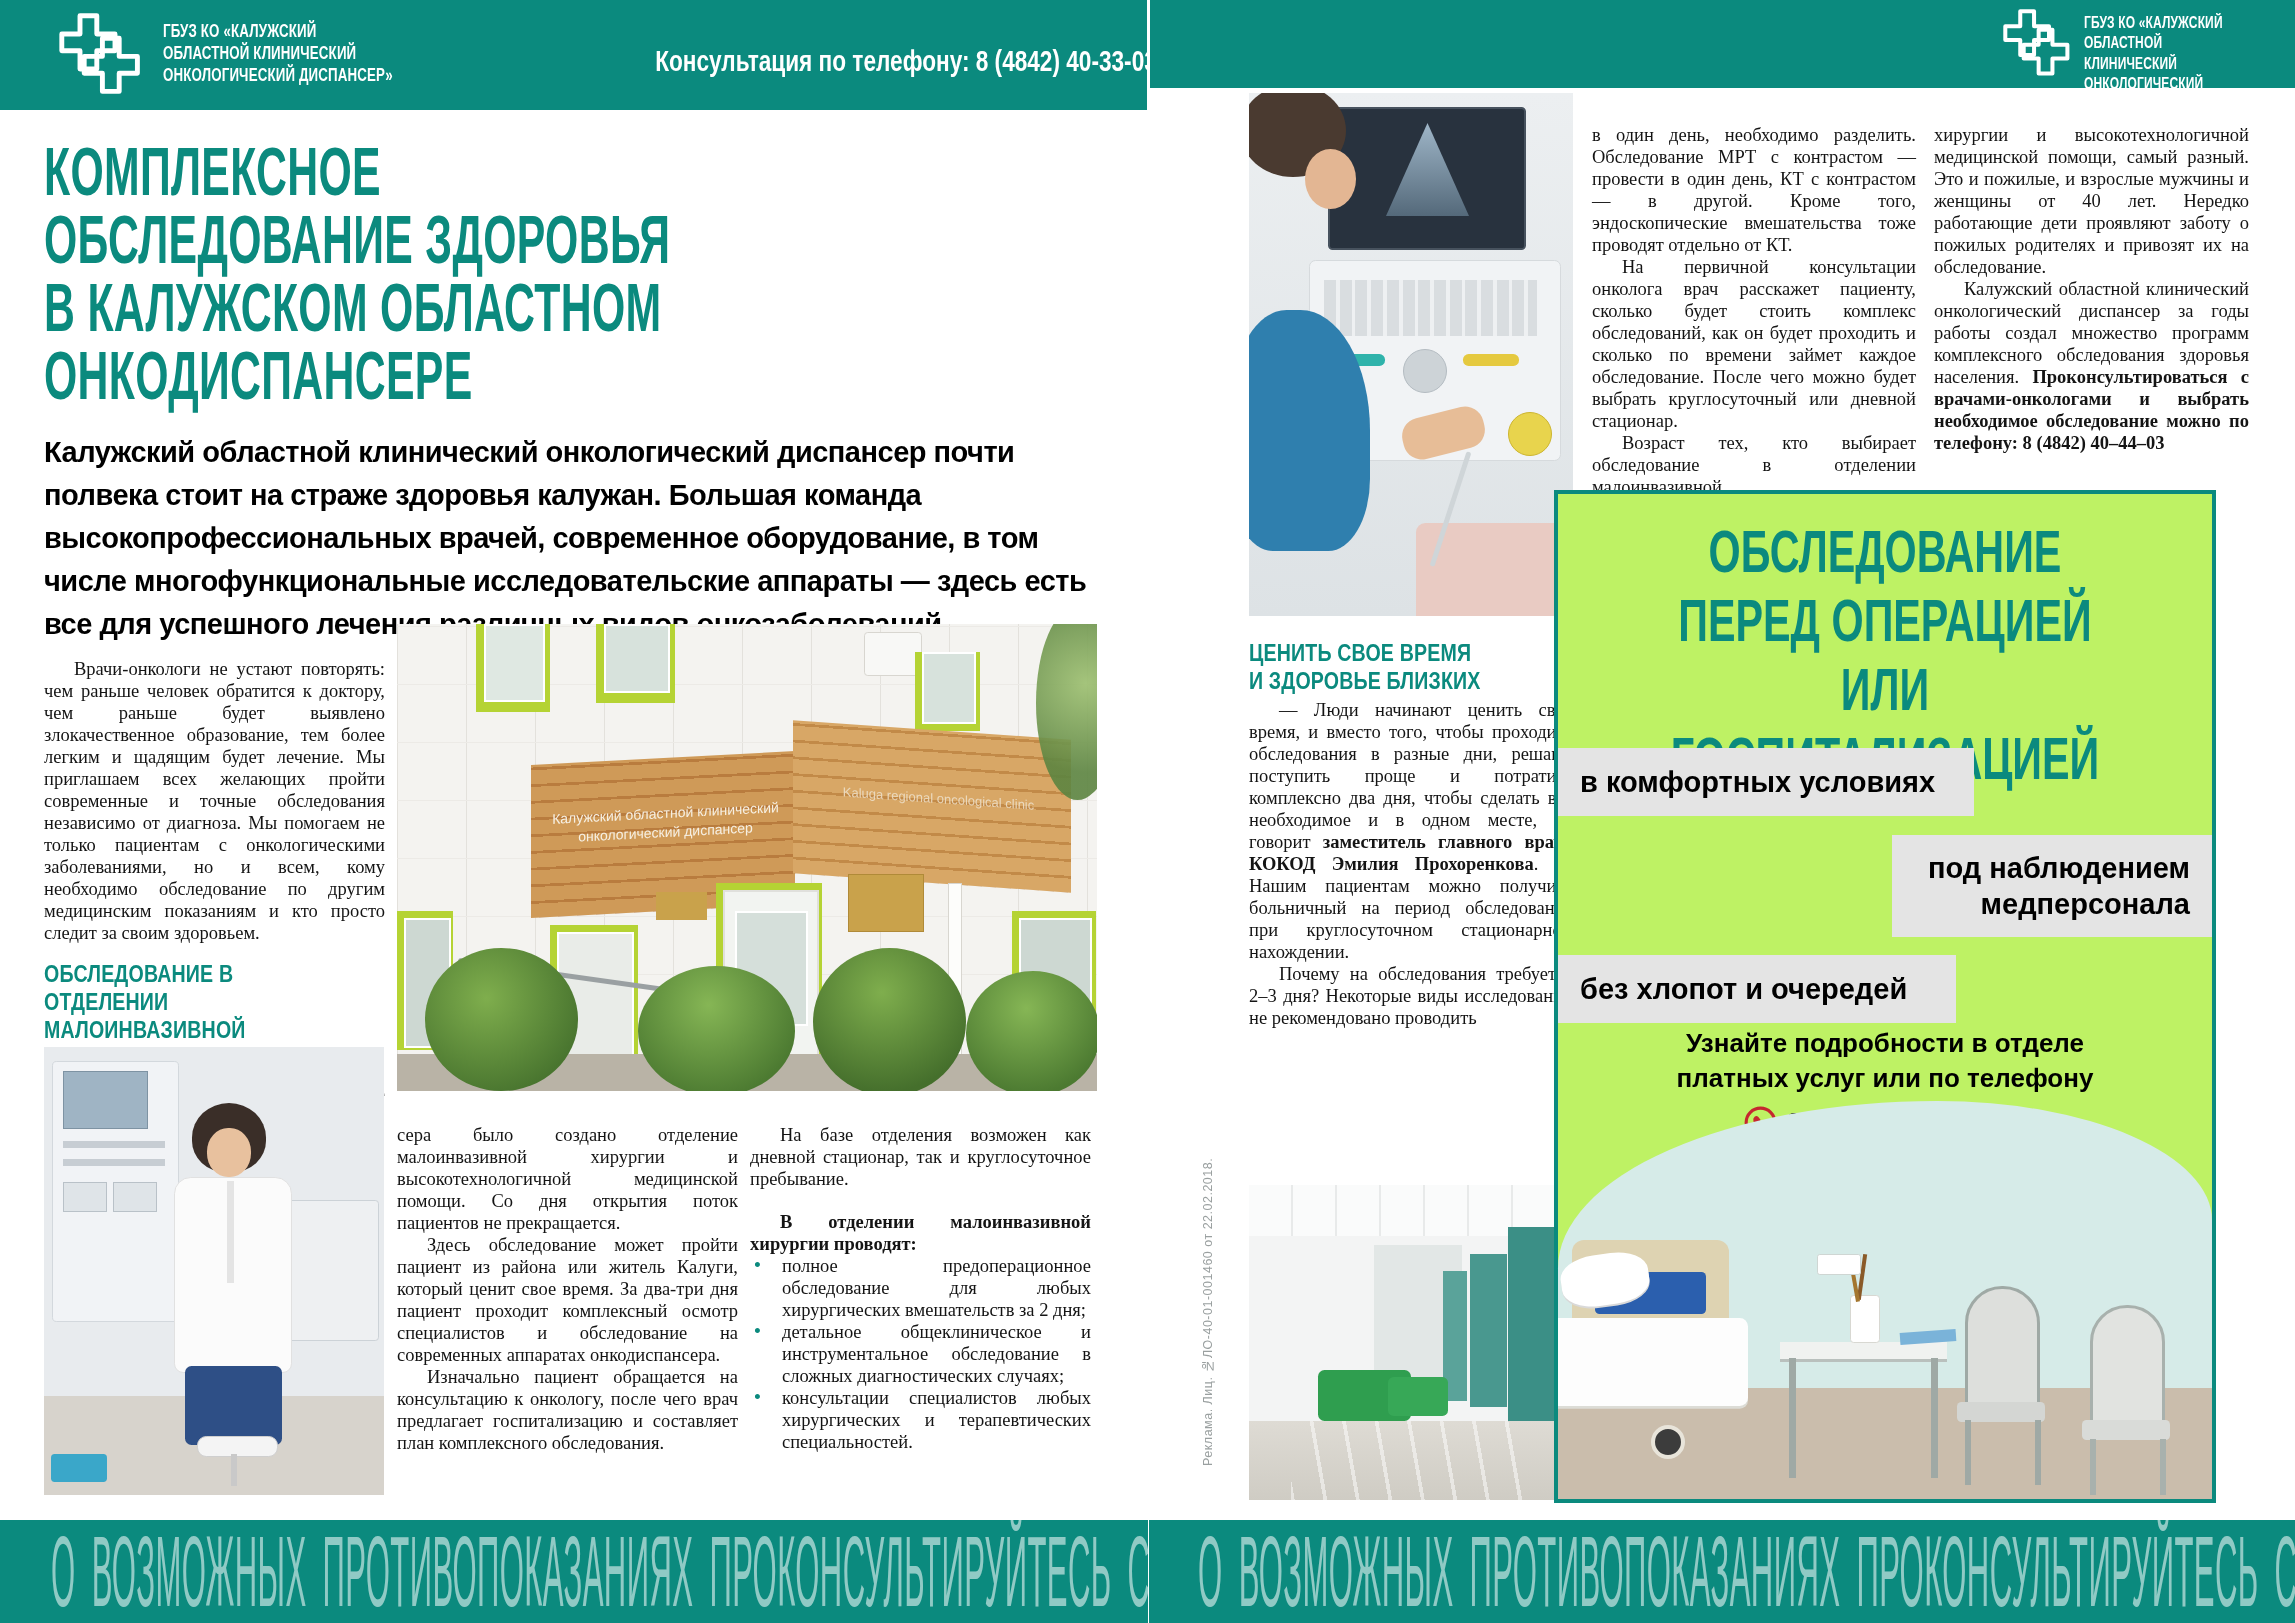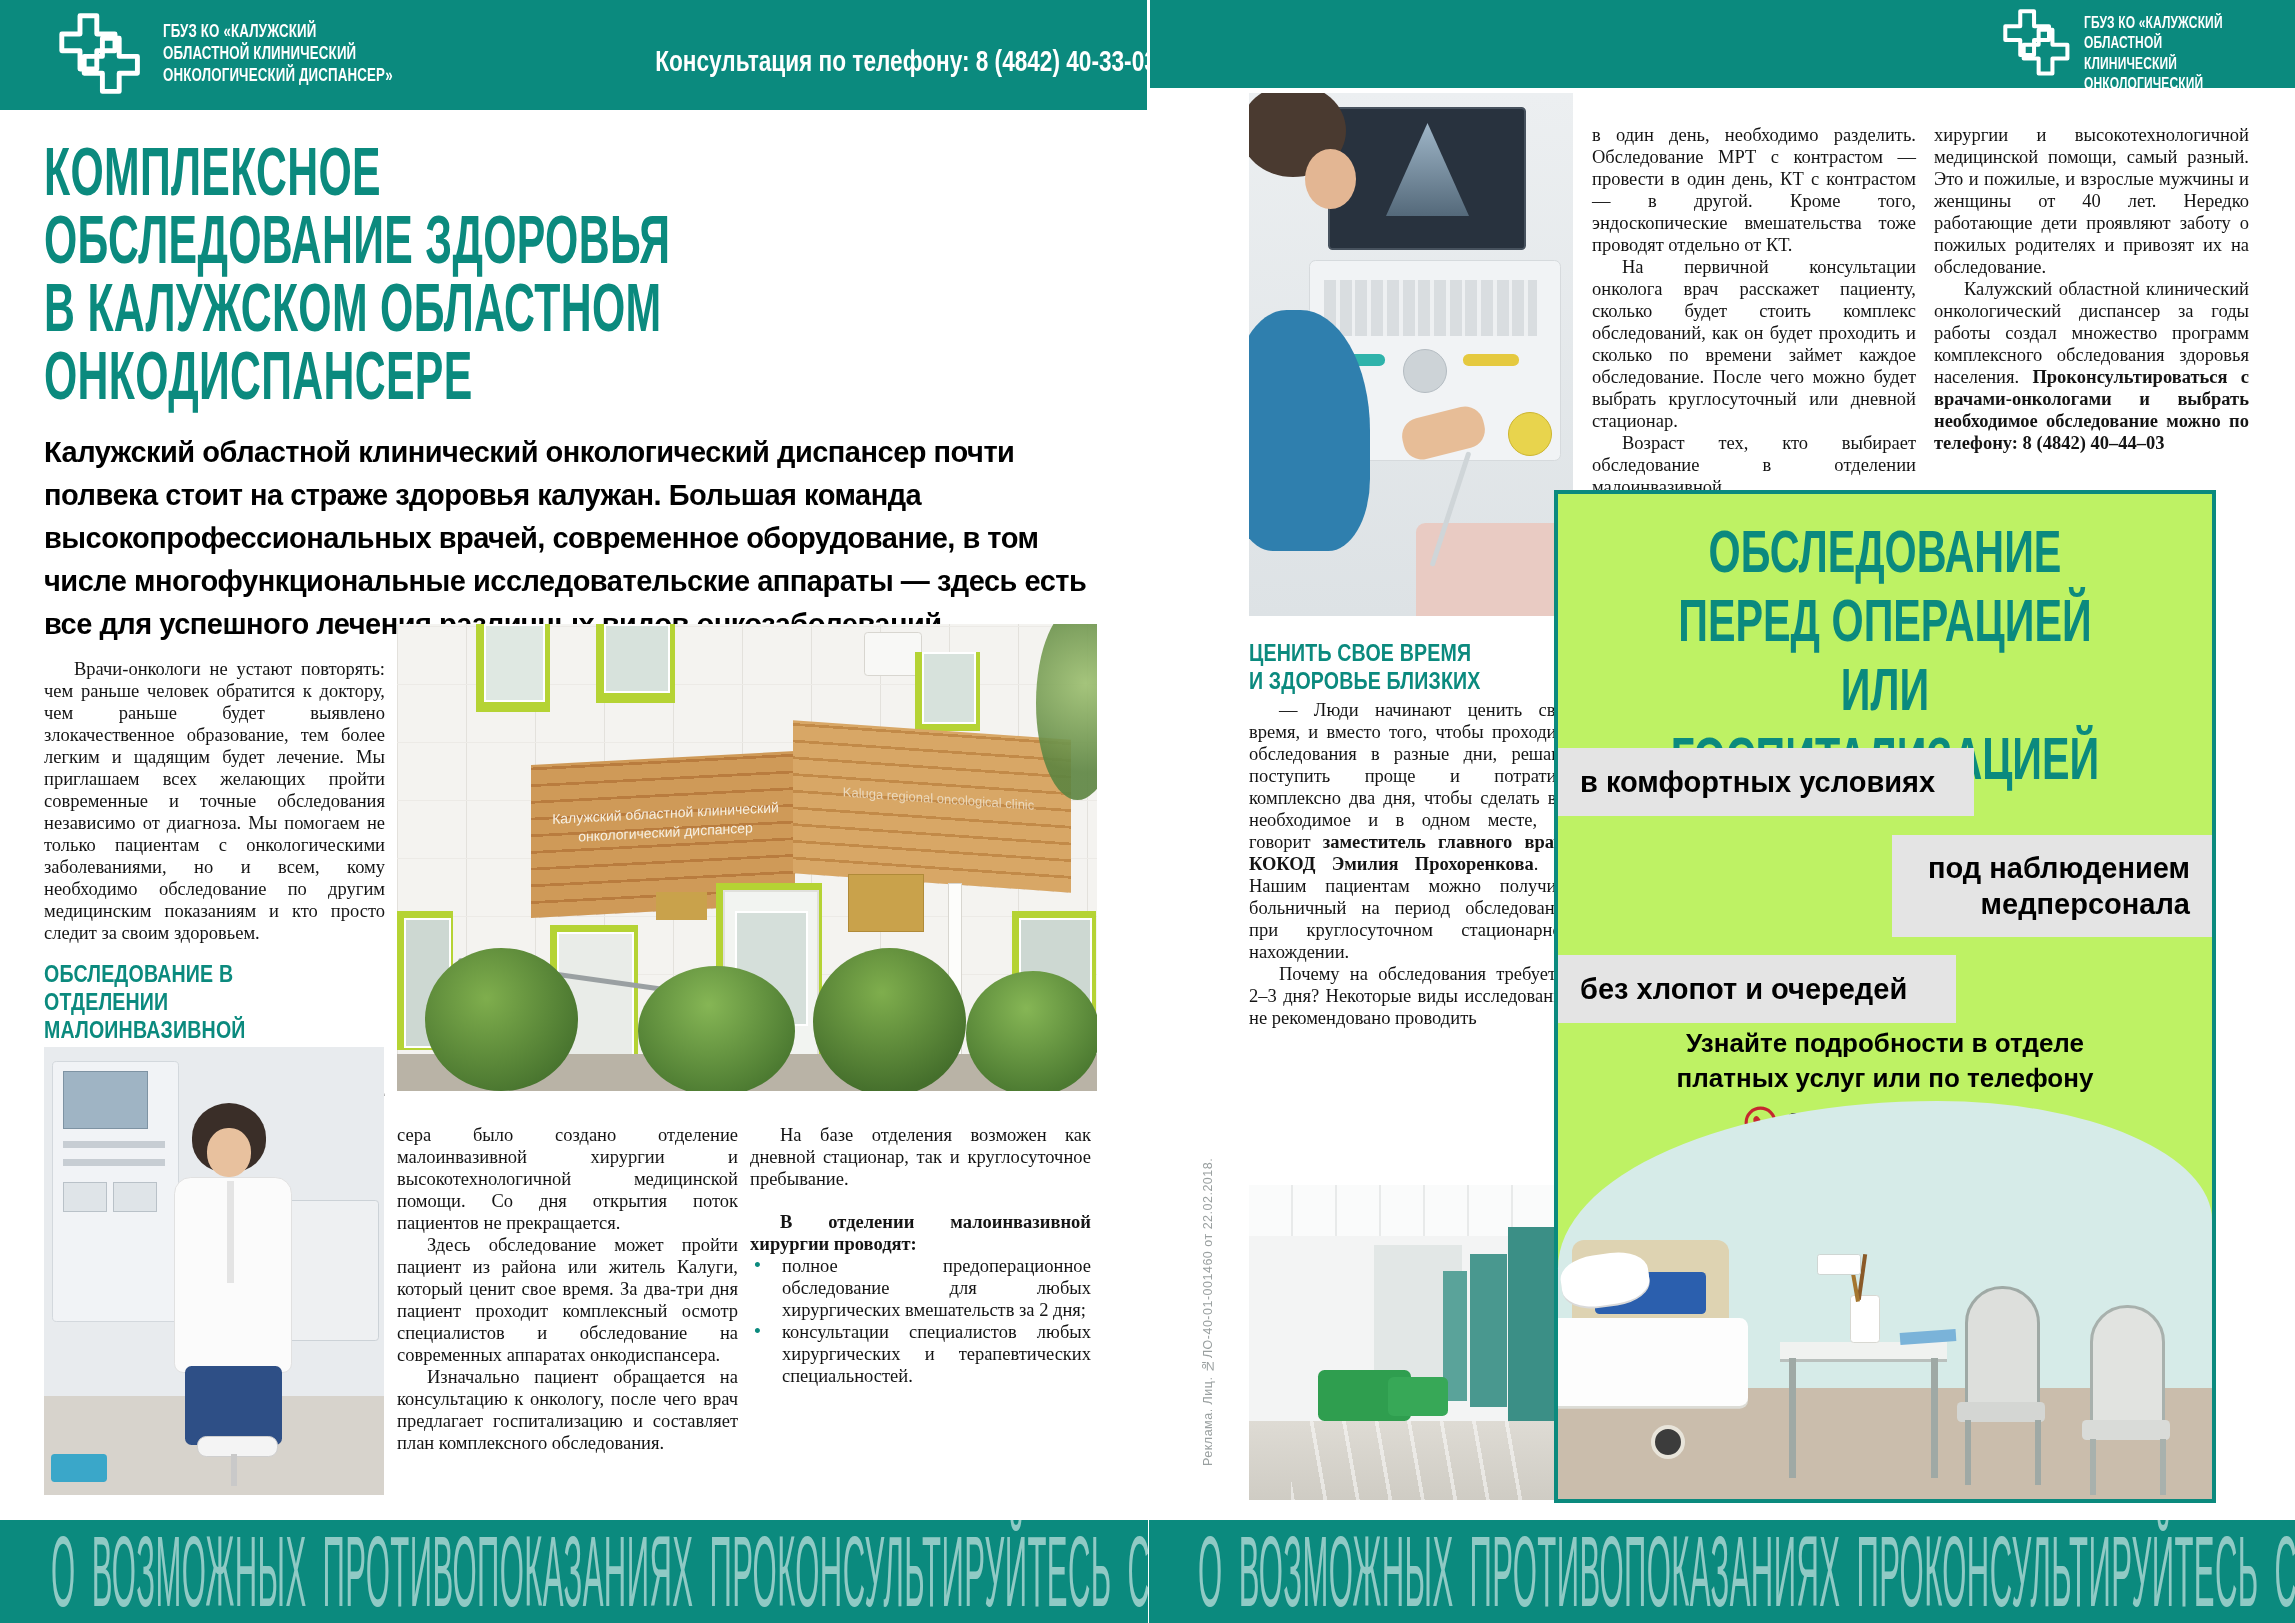--- a/index.html
+++ b/index.html
@@ -169,20 +169,21 @@
     <p class="noind">сера было создано отделение малоинвазивной хирургии и высокотехнологичной медицинской помощи. Со дня открытия поток пациентов не прекращается.</p>
     <p>Здесь обследование может пройти пациент из района или житель Калуги, который ценит свое время. За два-три дня пациент проходит комплексный осмотр специалистов и обследование на современных аппаратах онкодиспансера.</p>
     <p>Изначально пациент обращается на консультацию к онкологу, после чего врач предлагает госпитализацию и составляет план комплексного обследования.</p>
   </div>
 
   <div class="col" style="left:750px;top:1124px;width:341px;">
     <p>На базе отделения возможен как дневной стационар, так и круглосуточное пребывание.</p>
     <p class="boldp" style="margin-top:21px;">В отделении малоинвазивной хирургии проводят:</p>
     <ul class="blist">
       <li>полное предоперационное обследование для любых хирургических вмешательств за 2 дня;</li>
+      <li>детальное общеклиническое и инструментальное обследование в сложных диагностических случаях;</li>
       <li>консультации специалистов любых хирургических и терапевтических специальностей.</li>
     </ul>
   </div>
 
   <div class="band" style="left:0;top:1520px;width:1148px;height:103px;">
     <div class="foot-text" style="left:51px;top:16.7px;">О ВОЗМОЖНЫХ ПРОТИВОПОКАЗАНИЯХ ПРОКОНСУЛЬТИРУЙТЕСЬ СО СПЕЦИАЛИСТОМ</div>
   </div>
 
   <div class="photo" style="left:1249px;top:93px;width:324px;height:523px;background:linear-gradient(180deg,#eceff1,#dde2e5);">
     <div class="ph" style="left:79px;top:14px;width:194px;height:139px;background:#28323e;border:2.8px solid #47525e;border-radius:4.6px;">

